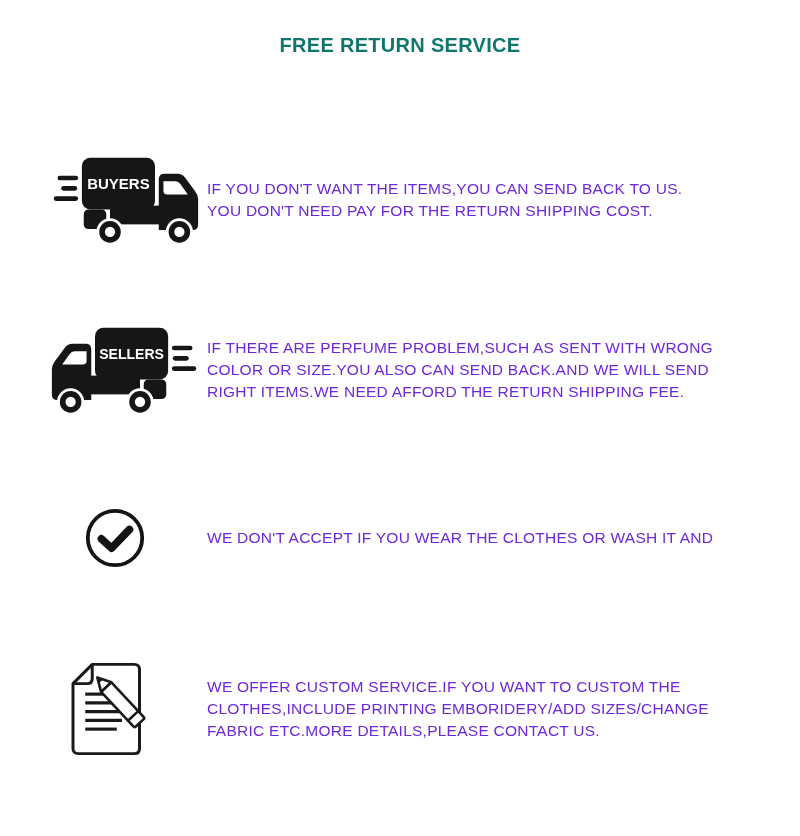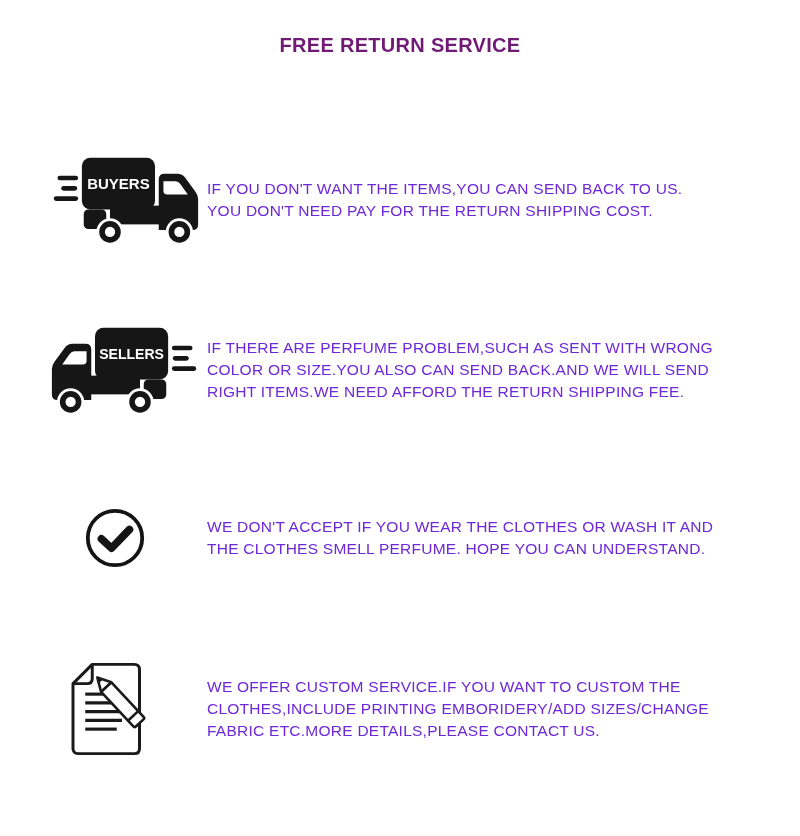--- a/index.html
+++ b/index.html
@@ -2,21 +2,21 @@
 <html><head>
 <meta charset="utf-8">
 <style>
   html,body{margin:0;padding:0;}
   body{
     width:800px;height:836px;background:#ffffff;
     font-family:"Liberation Sans",sans-serif;overflow:hidden;
   }
   .title{
     padding-top:34px;text-align:center;
-    font-size:20px;font-weight:700;color:#701a75;letter-spacing:.3px;
+    font-size:20px;font-weight:700;color:#0f766e;letter-spacing:.3px;
   }
   .row{display:flex;align-items:center;margin-left:45px;}
   .row-1{height:92px;margin-top:97px;}
   .row-2{height:96px;margin-top:76px;}
   .row-3{height:72px;margin-top:84px;}
   .row-4{height:102px;margin-top:84px;}
   .icon-col{flex:0 0 160px;display:flex;justify-content:center;align-items:center;text-align:center;}
   .text-col{
     margin-left:2px;font-size:15.5px;line-height:22px;
     color:#6d28d9;letter-spacing:.25px;
@@ -90,21 +90,20 @@
 
   <div class="row row-3">
     <div class="icon-col">
       <svg class="nudge-left" width="68" height="68" viewBox="0 0 80 80" aria-hidden="true">
         <circle cx="40" cy="40" r="32" fill="none" stroke="#141414" stroke-width="4.5"></circle>
         <path d="M24,41 L36,52 L57,30" fill="none" stroke="#141414" stroke-width="9" stroke-linecap="round" stroke-linejoin="round"></path>
       </svg>
     </div>
     <div class="text-col">
       <div>WE DON'T ACCEPT IF YOU WEAR THE CLOTHES OR WASH IT AND</div>
-      <div>THE CLOTHES SMELL PERFUME. HOPE YOU CAN UNDERSTAND.</div>
     </div>
   </div>
 
   <div class="row row-4">
     <div class="icon-col">
       <svg class="nudge-left" width="98" height="100" viewBox="0 0 112 114" aria-hidden="true">
         <g fill="#ffffff" stroke="#1a1a1a" stroke-width="3.4" stroke-linejoin="round">
           <path d="M30,6 L78,6 Q84,6 84,12 L84,102 Q84,108 78,108 L14,108 Q8,108 8,102 L8,28 Z"></path>
           <path d="M30,6 L30,22 Q30,28 24,28 L8,28" fill="none"></path>
         </g>

